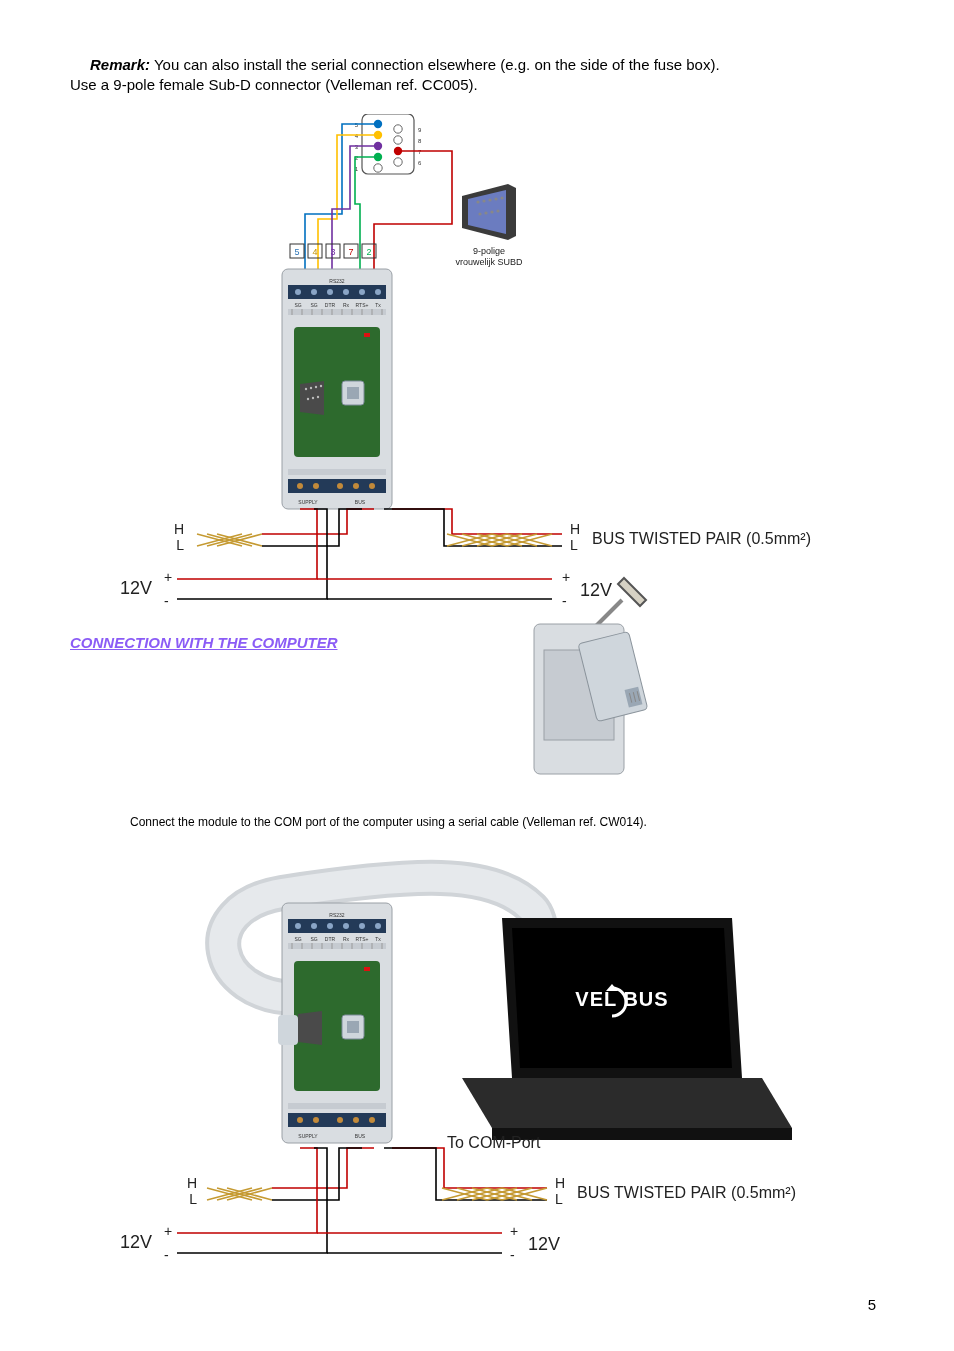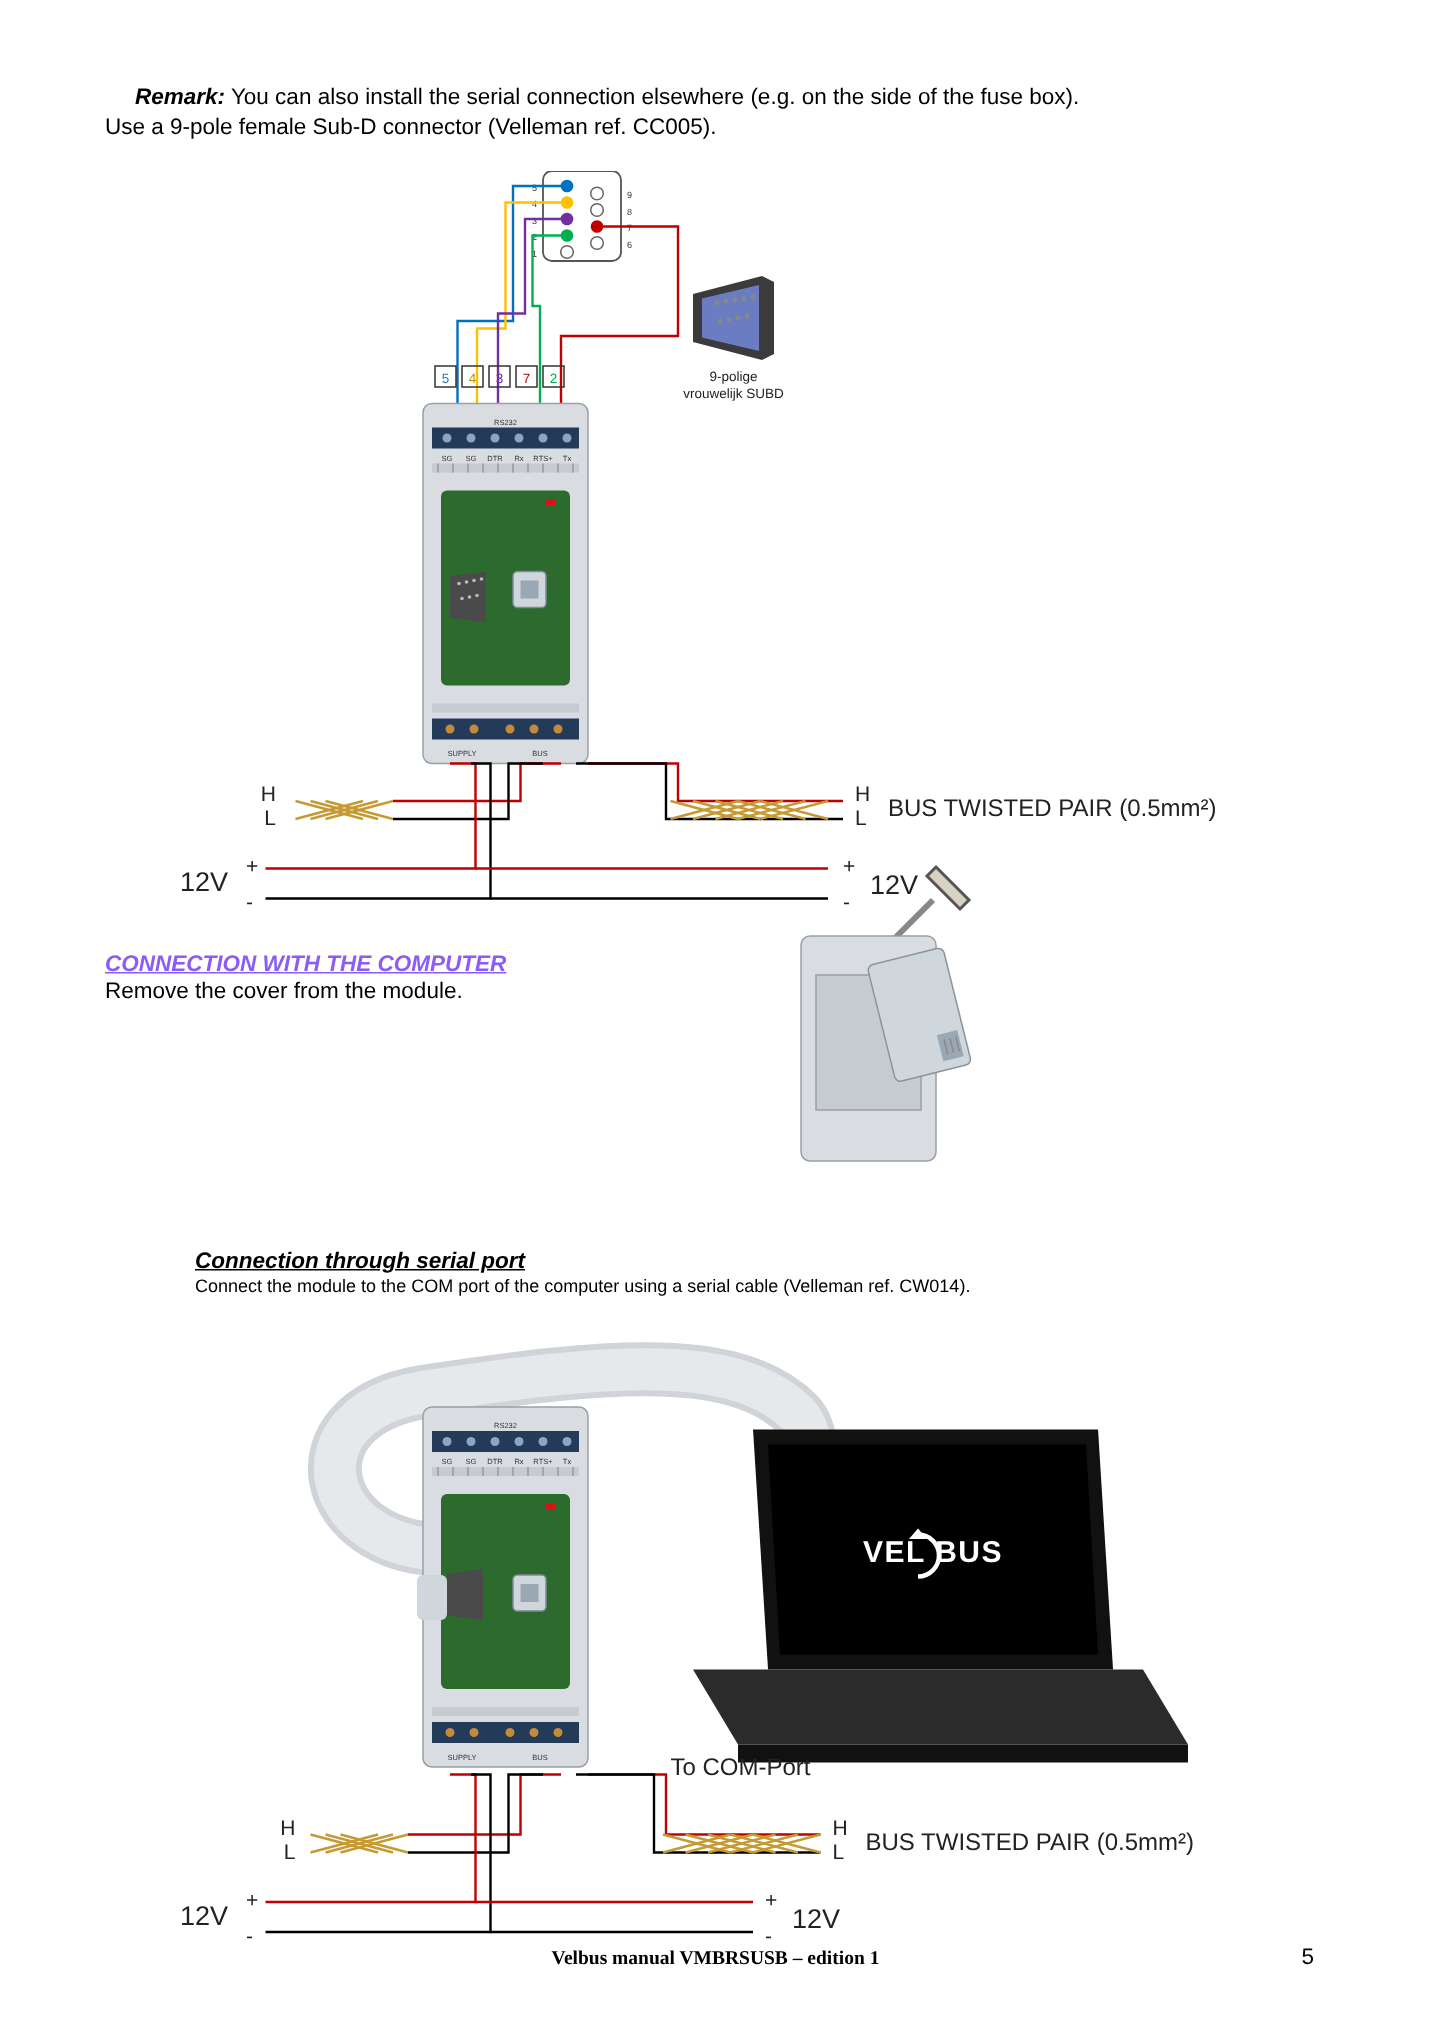--- a/index.html
+++ b/index.html
@@ -275,21 +275,20 @@
       <path d="M225 465 L460 465" stroke="#C00000"></path>
       <path d="M235 485 L460 485" stroke="#000"></path>
       <text x="470" y="468" class="svg-hl">+</text>
       <text x="470" y="492" class="svg-hl">-</text>
       <text x="488" y="482" class="svg-vlbl">12V</text>
     </g>
   </svg>
 
   <div style="position:relative; min-height:180px;">
     <div class="section-heading">CONNECTION WITH THE COMPUTER</div>
-    <div class="body-text">Remove the cover from the module.</div>
 
     <svg style="position:absolute; right:210px; top:-60px;" width="170" height="220" viewBox="0 0 170 220">
 
       <g stroke="#555" stroke-width="2" fill="#d7d2c4">
         <path d="M120 4 L142 26 L136 32 L114 10 Z"></path>
         <line x1="118" y1="26" x2="88" y2="56" stroke="#888" stroke-width="4"></line>
       </g>
 
       <g transform="translate(30,50)">
         <rect x="0" y="0" width="90" height="150" rx="6" fill="#d9dde1" stroke="#9aa0a6"></rect>
@@ -301,21 +300,20 @@
           <g stroke="#888">
             <line x1="38" y1="60" x2="38" y2="70"></line>
               <line x1="42" y1="60" x2="42" y2="70"></line>
               <line x1="46" y1="60" x2="46" y2="70"></line>
           </g>
         </g>
       </g>
     </svg>
   </div>
 
-  <div class="sub-heading">Connection through serial port</div>
   <div class="sub-body">Connect the module to the COM port of the computer using a serial cable (Velleman ref. CW014).</div>
 
   <svg class="figure" width="770" height="430" viewBox="0 0 770 430">
 
     <path d="M 205 150
              C 120 150, 100 60, 190 45
              C 320 25, 400 20, 440 60
              C 455 75, 450 120, 440 160" fill="none" stroke="#d0d4d8" stroke-width="36" stroke-linecap="round"></path>
     <path d="M 205 150
              C 120 150, 100 60, 190 45
@@ -432,15 +430,14 @@
       <path d="M85 385 L225 385 L225 300 L208 300" stroke="#C00000"></path>
       <path d="M85 405 L235 405 L235 300 L222 300" stroke="#000"></path>
       <path d="M225 385 L410 385" stroke="#C00000"></path>
       <path d="M235 405 L410 405" stroke="#000"></path>
       <text x="418" y="388" class="svg-hl">+</text>
       <text x="418" y="412" class="svg-hl">-</text>
       <text x="436" y="402" class="svg-vlbl">12V</text>
     </g>
   </svg>
 
-  <div class="footer">Velbus manual VMBRSUSB – edition 1</div>
   <div class="page-num">5</div>
 </div>
 
 </body></html>

